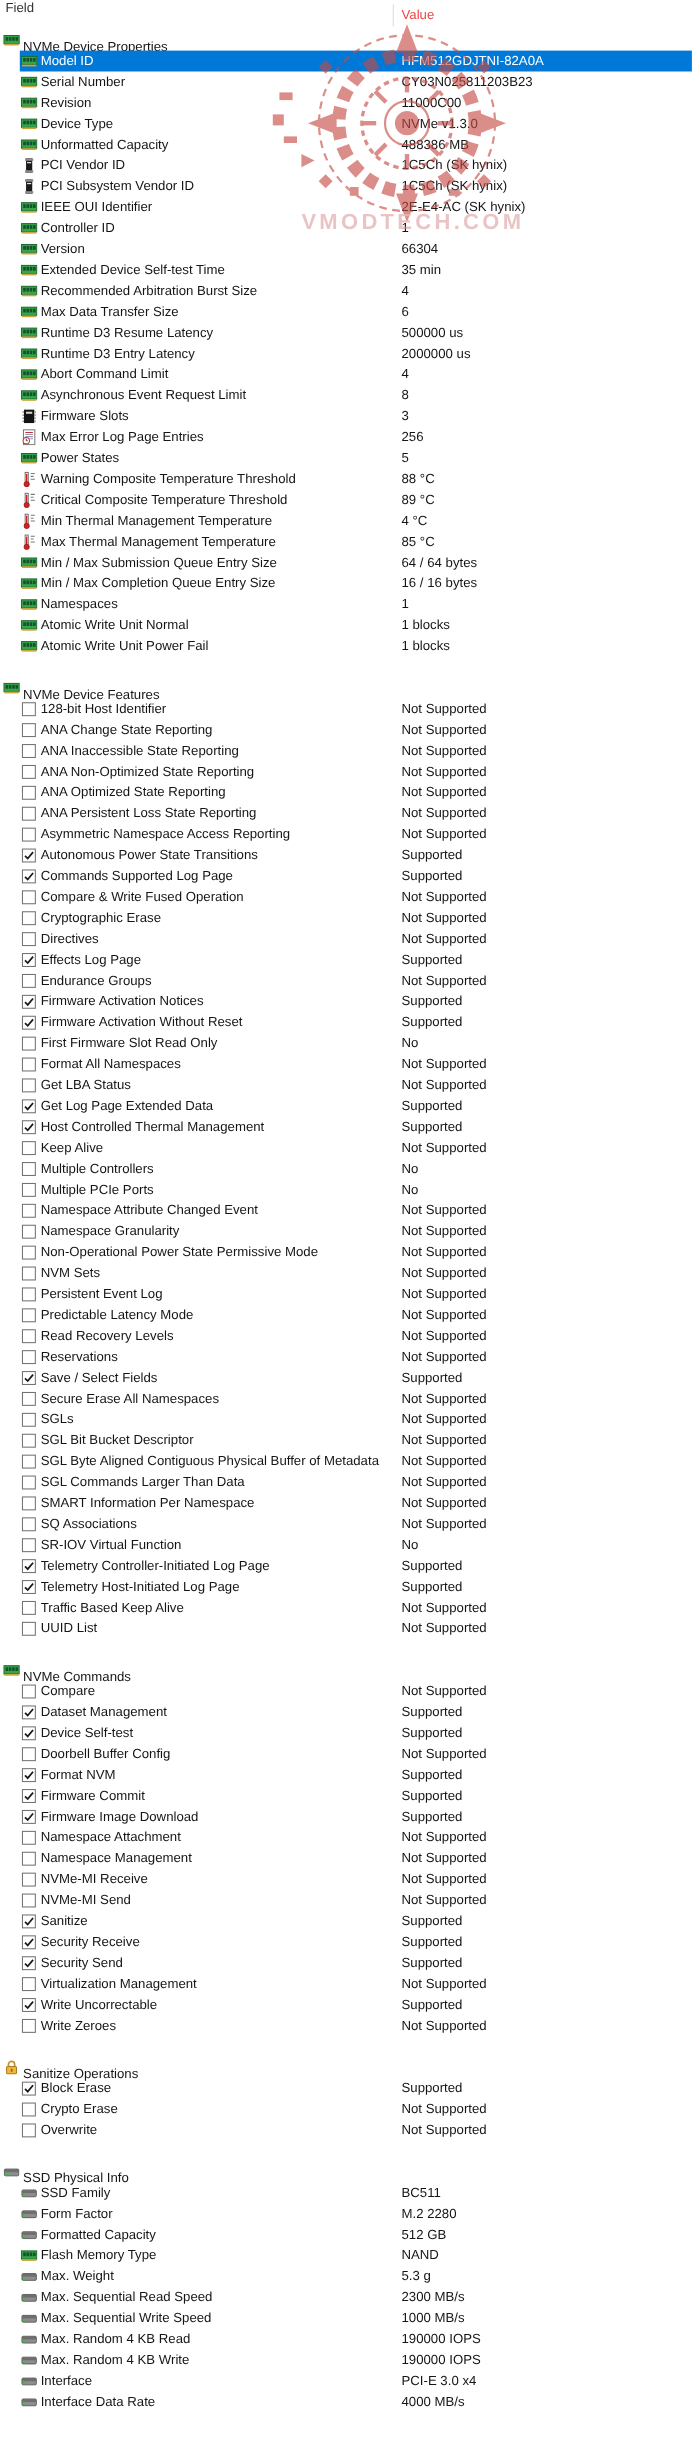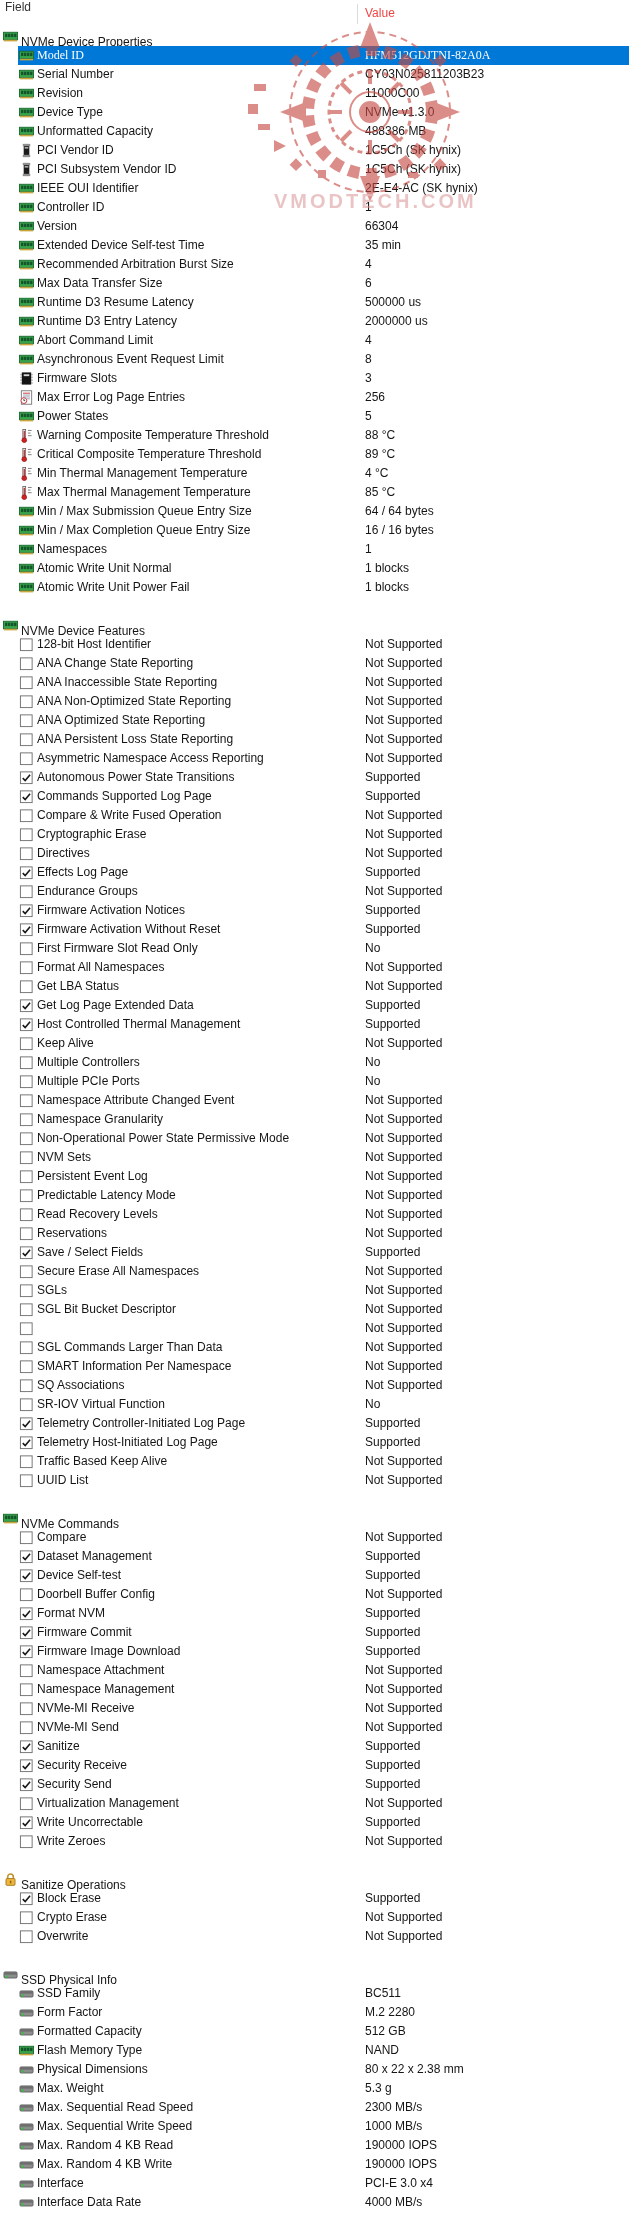--- a/index.html
+++ b/index.html
@@ -18,21 +18,21 @@
   .row .ic svg{width:15px;height:15px;display:block;}
   .row.section .ic{left:3px;}
   .row.child .ic{left:19px;}
   .row.section .lbl{position:absolute;left:21px;top:6px;}
   .row.child .lbl{position:absolute;left:37px;top:0;}
   .row .val{position:absolute;left:365px;top:0;}
   .row.selected::before{
     content:"";position:absolute;left:18px;right:0;top:0;bottom:0;
     background:var(--sel,#0078d7);
   }
-  .row.selected .lbl,.row.selected .val{color:#fff;z-index:2;font-family:Liberation Serif, serif;}
+  .row.selected .lbl,.row.selected .val{color:#fff;z-index:2;}
   .row.selected .ic{z-index:2;}
   .spacer{height:19px;}
   .wm{position:absolute;left:230px;top:20px;width:260px;height:205px;
       pointer-events:none;z-index:5;opacity:.62;}
 </style>
 </head>
 <body style="--sel: #0078d7;">
 
 <div class="hdr">
   <span class="col-field">Field</span>
@@ -809,20 +809,21 @@
       </span>
     <span class="lbl">SGL Bit Bucket Descriptor</span>
     <span class="val">Not Supported</span>
   </div>
     <div class="row child">
     <span class="ic">
         <svg viewBox="0 0 16 16">
           <rect x="1.5" y="2" width="12.5" height="12.5" fill="#fff" stroke="#707070"></rect>
         </svg>
       </span>
+    <span class="lbl">SGL Byte Aligned Contiguous Physical Buffer of Metadata</span>
     <span class="val">Not Supported</span>
   </div>
     <div class="row child">
     <span class="ic">
         <svg viewBox="0 0 16 16">
           <rect x="1.5" y="2" width="12.5" height="12.5" fill="#fff" stroke="#707070"></rect>
         </svg>
       </span>
     <span class="lbl">SGL Commands Larger Than Data</span>
     <span class="val">Not Supported</span>
@@ -1160,31 +1161,20 @@
           <rect x="0.5" y="3.5" width="15" height="8" fill="#37a34a" stroke="#1d6b31"></rect>
           <rect x="2.2" y="5" width="2.5" height="3.6" fill="#14532a"></rect>
           <rect x="5.4" y="5" width="2.5" height="3.6" fill="#14532a"></rect>
           <rect x="8.6" y="5" width="2.5" height="3.6" fill="#14532a"></rect>
           <rect x="11.8" y="5" width="2.5" height="3.6" fill="#14532a"></rect>
           <rect x="1" y="11.5" width="14" height="1.7" fill="#caa53d"></rect>
         </svg>
       </span>
     <span class="lbl">Flash Memory Type</span>
     <span class="val">NAND</span>
-  </div>
-    <div class="row child">
-    <span class="ic">
-        <svg viewBox="0 0 16 16">
-          <rect x="1" y="5.2" width="14" height="6.6" rx="1.2" fill="#8d8d8d" stroke="#4f4f4f" stroke-width="0.8"></rect>
-          <rect x="1.4" y="5.6" width="13.2" height="2.6" fill="#6e6e6e"></rect>
-          <circle cx="3.8" cy="10.2" r="1.3" fill="#35c13f"></circle>
-        </svg>
-      </span>
-    <span class="lbl">Physical Dimensions</span>
-    <span class="val">80 x 22 x 2.38 mm</span>
   </div>
     <div class="row child">
     <span class="ic">
         <svg viewBox="0 0 16 16">
           <rect x="1" y="5.2" width="14" height="6.6" rx="1.2" fill="#8d8d8d" stroke="#4f4f4f" stroke-width="0.8"></rect>
           <rect x="1.4" y="5.6" width="13.2" height="2.6" fill="#6e6e6e"></rect>
           <circle cx="3.8" cy="10.2" r="1.3" fill="#35c13f"></circle>
         </svg>
       </span>
     <span class="lbl">Max. Weight</span>

